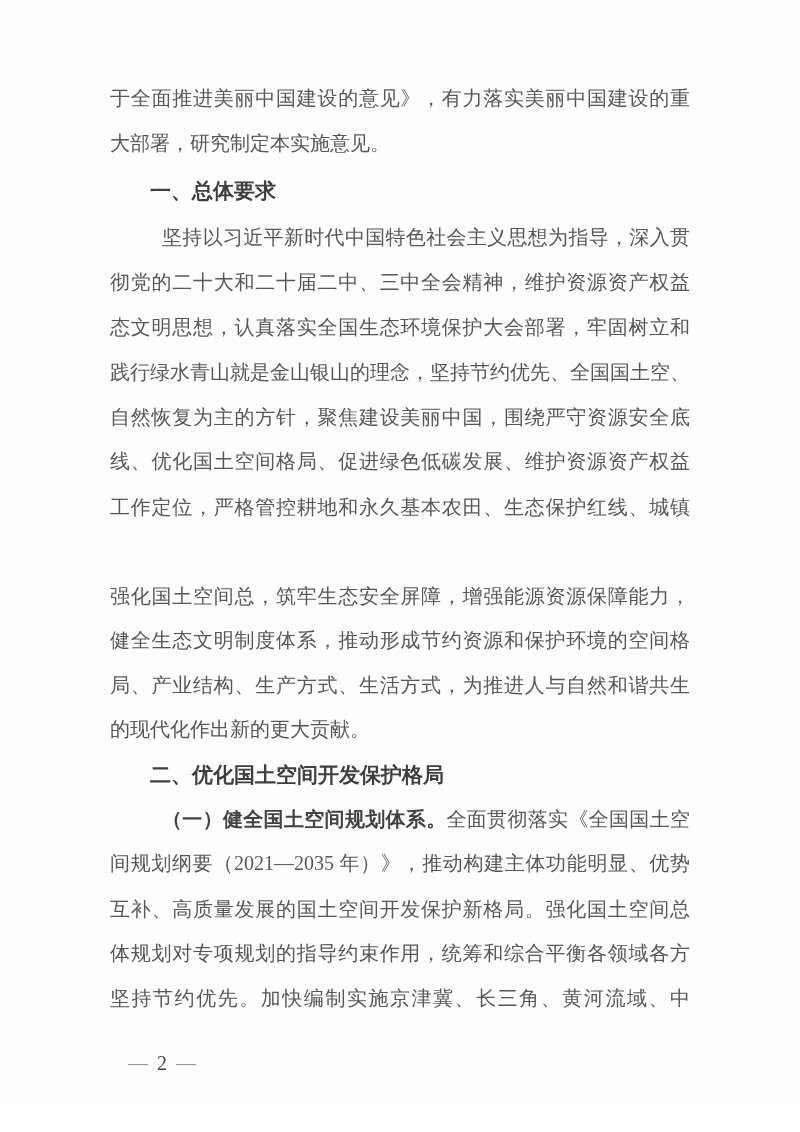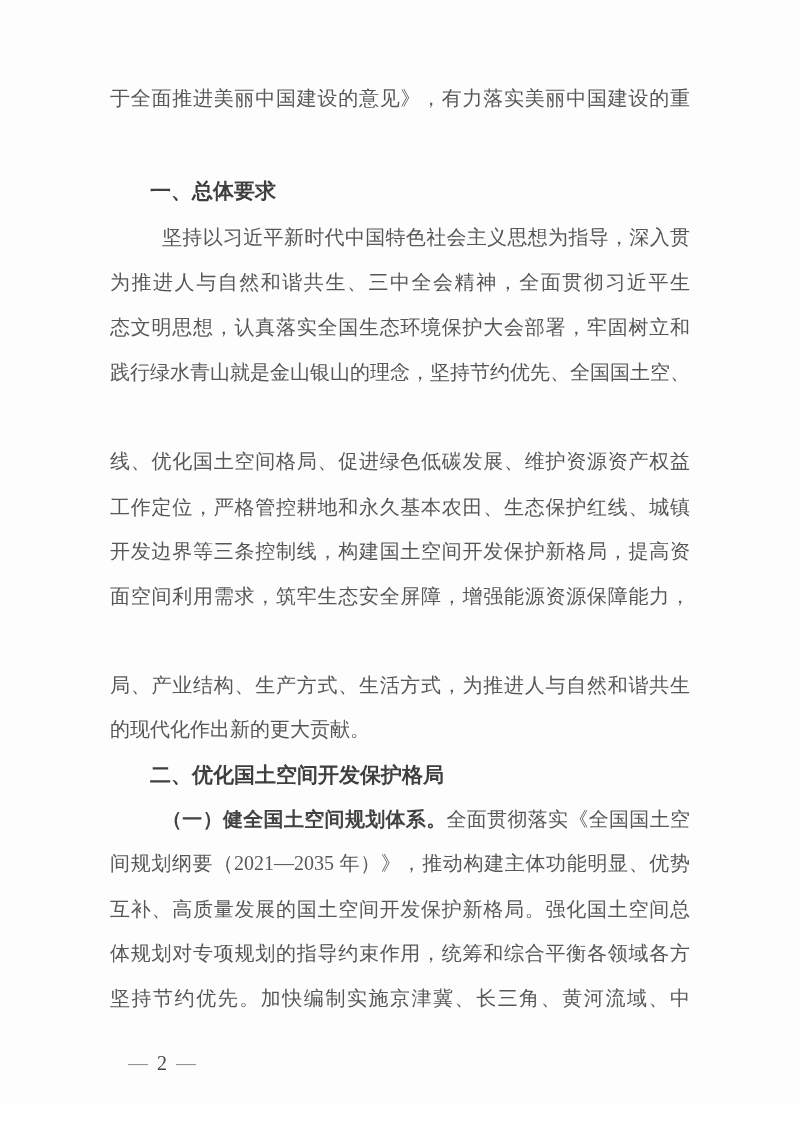--- a/index.html
+++ b/index.html
@@ -63,31 +63,33 @@
     margin: 0 9px;
     color: #454545;
   }
 </style>
 </head>
 <body>
 
 <div class="page">
 
   <div class="ln full" style="top:82px">于全面推进美丽中国建设的意见》，有力落实美丽中国建设的重</div>
+  <div class="ln" style="top:127px">大部署，研究制定本实施意见。</div>
 
   <div class="ln full ind" style="top:221px">坚持以习近平新时代中国特色社会主义思想为指导，深入贯</div>
 
   <div class="ln head" style="top:175px">一、总体要求</div>
-  <div class="ln full" style="top:266px">为推进人与自然和谐共生、三中全会精神，全面贯彻习近平生</div>
+  <div class="ln full" style="top:266px">彻党的二十大和二十届二中、三中全会精神，维护资源资产权益</div>
   <div class="ln full" style="top:311px">态文明思想，认真落实全国生态环境保护大会部署，牢固树立和</div>
   <div class="ln full" style="top:356px">践行绿水青山就是金山银山的理念，坚持节约优先、全国国土空、</div>
+  <div class="ln full" style="top:401px">自然恢复为主的方针，聚焦建设美丽中国，围绕严守资源安全底</div>
   <div class="ln full" style="top:445px">线、优化国土空间格局、促进绿色低碳发展、维护资源资产权益</div>
   <div class="ln full" style="top:491px">工作定位，严格管控耕地和永久基本农田、生态保护红线、城镇</div>
-  <div class="ln full" style="top:535px">开发边界等三条控制线，构建国土空间开发保护新格局，提高资</div>
-  <div class="ln full" style="top:580px">面空间利用需求，筑牢生态安全屏障，增强能源资源保障能力，</div>
+  <div class="ln full" style="top:580px">强化国土空间总，筑牢生态安全屏障，增强能源资源保障能力，</div>
+  <div class="ln full" style="top:624px">健全生态文明制度体系，推动形成节约资源和保护环境的空间格</div>
   <div class="ln full" style="top:669px">局、产业结构、生产方式、生活方式，为推进人与自然和谐共生</div>
   <div class="ln" style="top:713px">的现代化作出新的更大贡献。</div>
 
   <div class="ln head" style="top:759px">二、优化国土空间开发保护格局</div>
 
   <div class="ln full ind" style="top:803px">
     <span class="b">（一）健全国土空间规划体系。</span><span>全面贯彻落实《全国国土空</span>
   </div>
 
   <div class="ln full" style="top:847px">间规划纲要（2021—2035 年）》，推动构建主体功能明显、优势</div>

